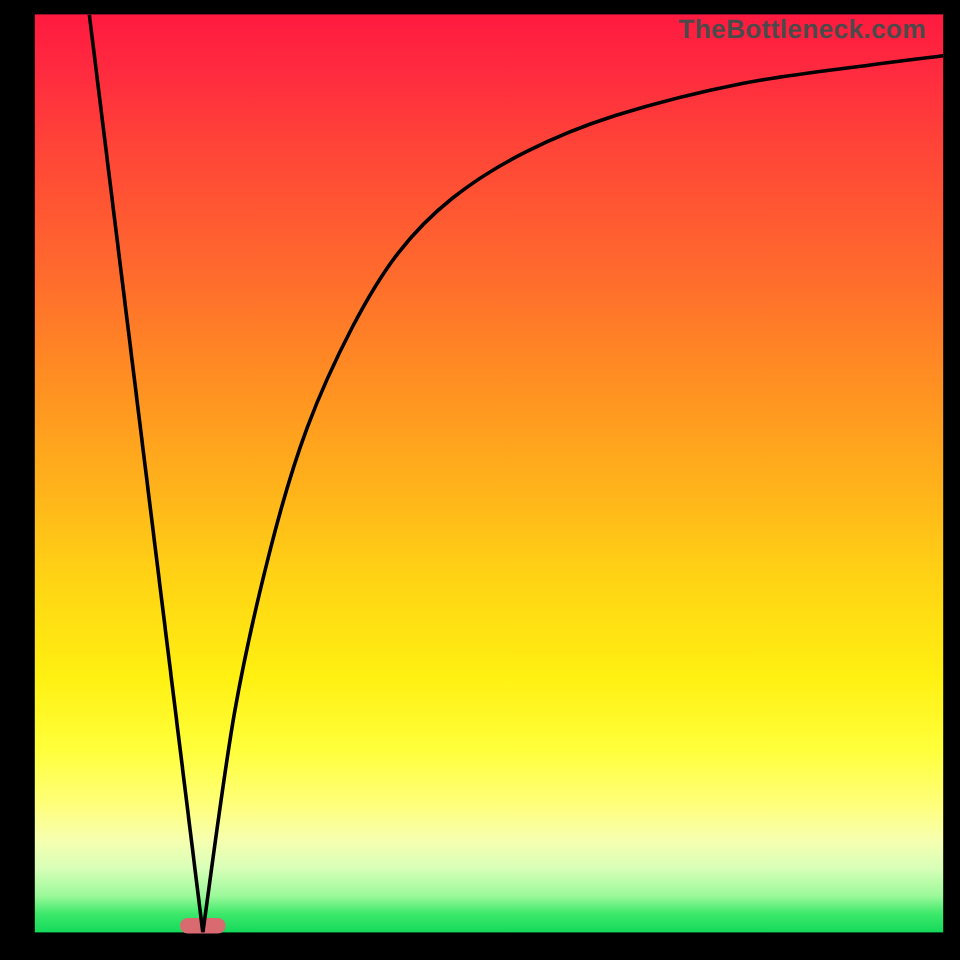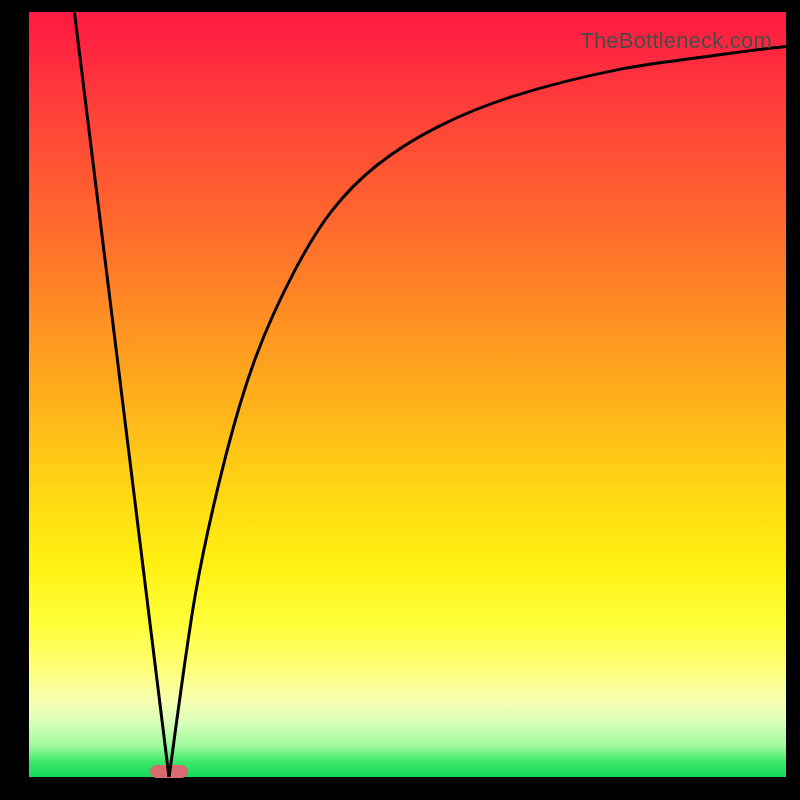--- a/index.html
+++ b/index.html
@@ -37,25 +37,25 @@
       #ffff7a 86%,
       #f6ffb0 90%,
       #d8ffb8 93%,
       #9cf99a 96%,
       #3ce86a 98%,
       #14d95a 100%
     );
   }
   .watermark {
     position: absolute;
-    top: 16px;
+    top: 0px;
     right: 14px;
     color: #4a4a4a;
     font-size: 22px;
-    font-weight: 400;
+    font-weight: 700;
     letter-spacing: 0.2px;
     z-index: 5;
   }
   svg.curves {
     position: absolute;
     left: 0;
     top: 0;
     width: 757px;
     height: 765px;
     z-index: 3;

